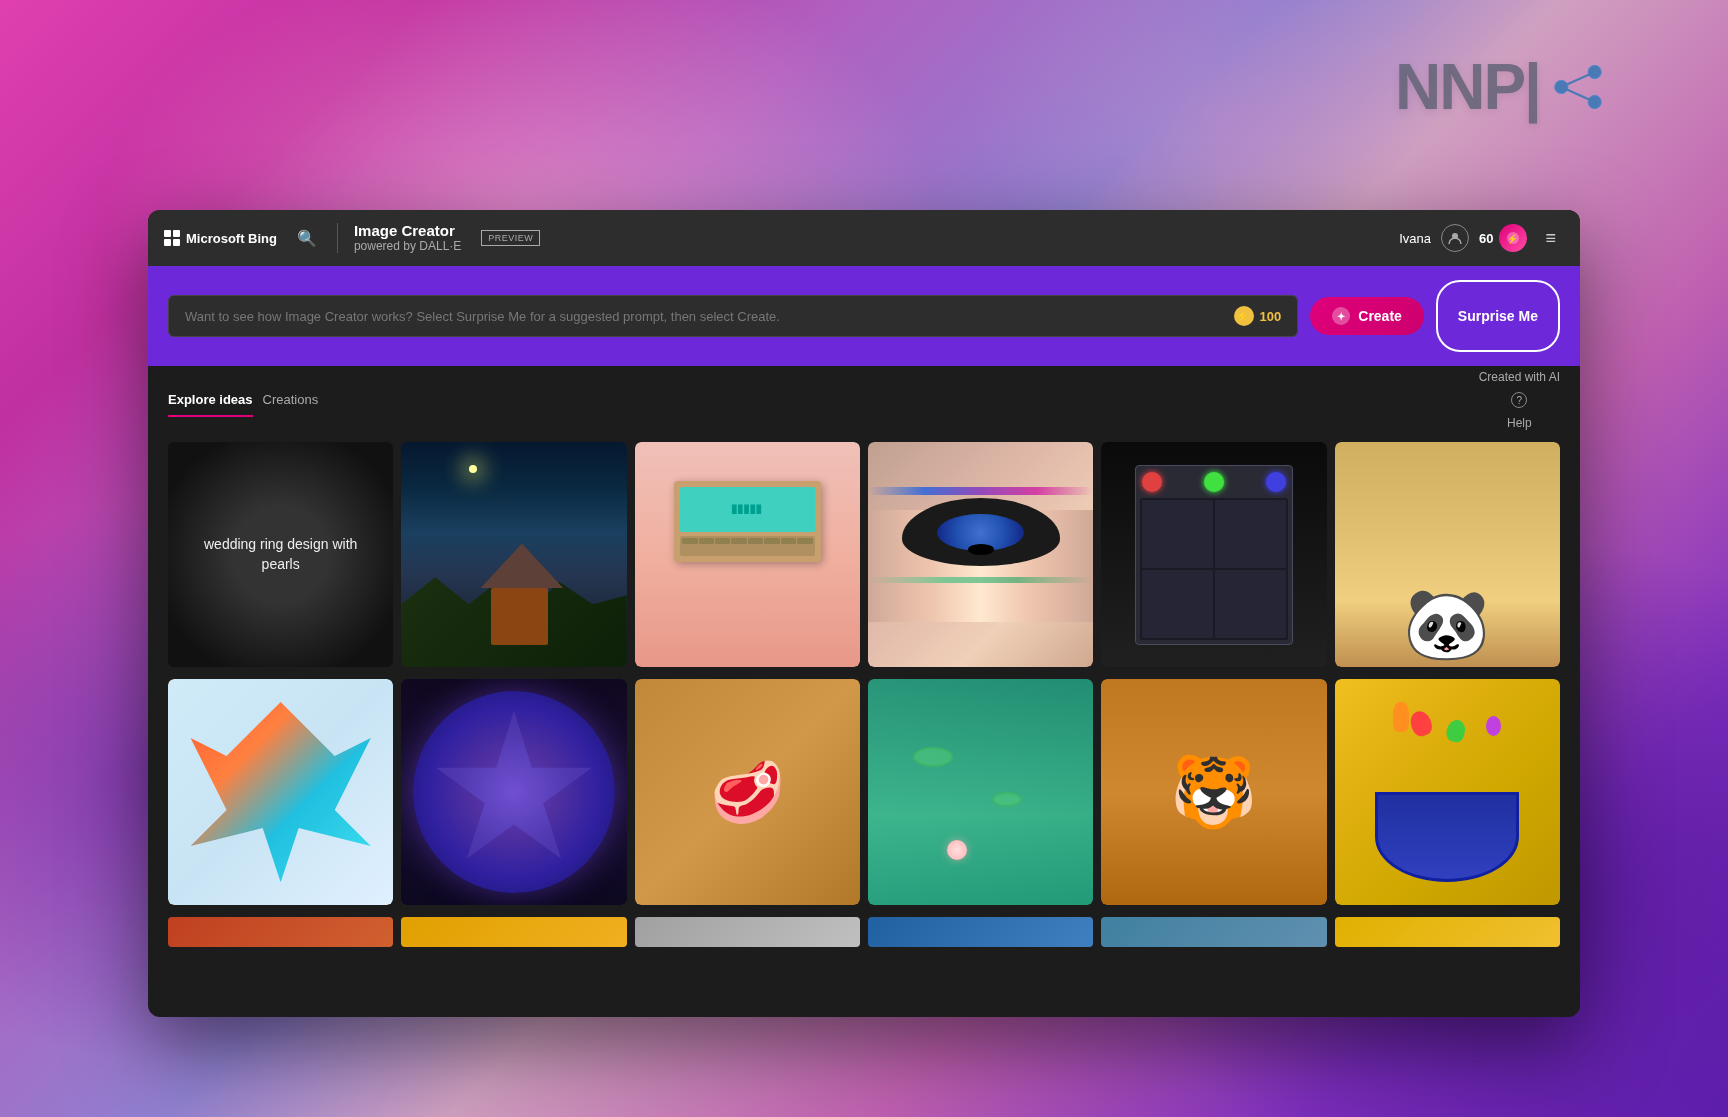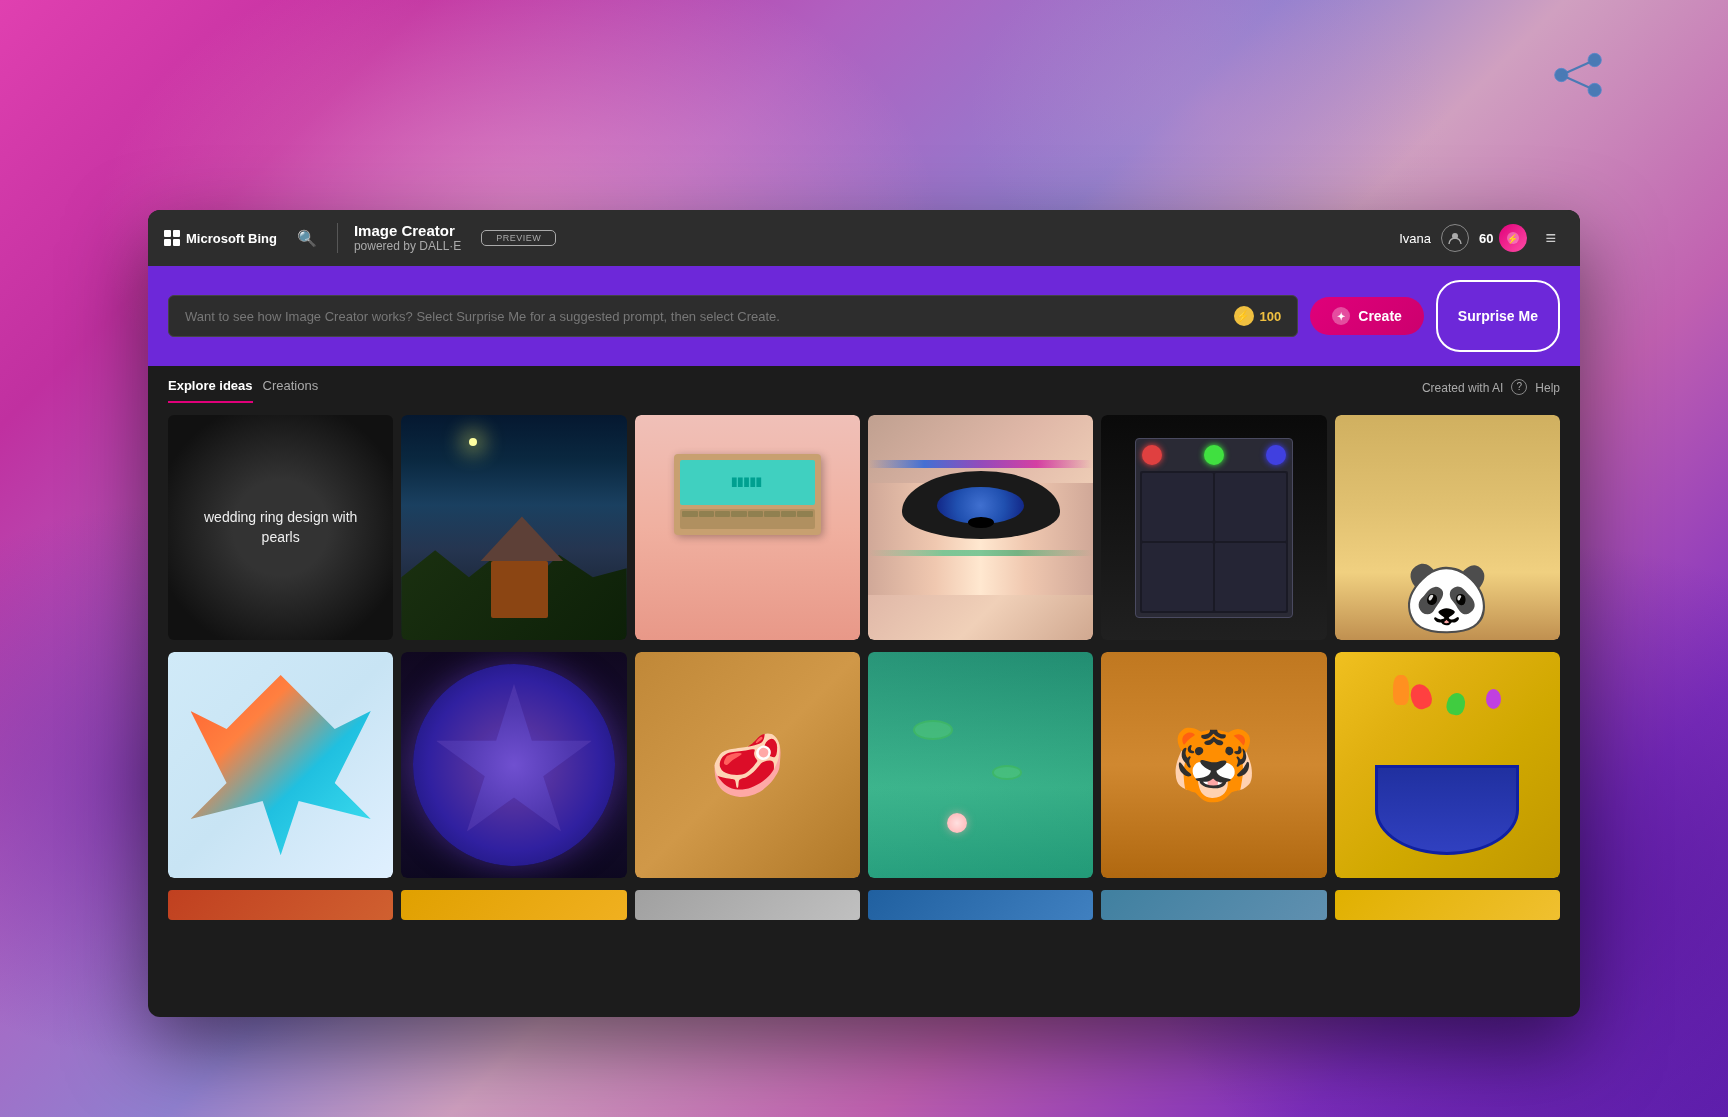--- a/index.html
+++ b/index.html
@@ -123,22 +123,22 @@
     .dalle-label {
       font-size: 12px;
       color: #aaa;
       font-weight: 400;
       text-align: center;
     }
     .preview-badge {
       border: 1px solid #aaa;
       color: #aaa;
       font-size: 9px;
-      padding: 2px 14px;
-      border-radius: 5px;
+      padding: 2px 6px;
+      border-radius: 0;
       margin-left: 8px;
       letter-spacing: 0.5px;
     }
     .header-spacer { flex: 1; }
     .user-area {
       display: flex;
       align-items: center;
       gap: 10px;
     }
     .user-name {
@@ -277,24 +277,25 @@
       cursor: pointer;
       border-bottom: 2px solid transparent;
     }
     .tab.active {
       color: #fff;
       border-bottom: 2px solid #e0007a;
       font-weight: 600;
     }
     .tab-right {
       display: flex;
-      align-items: flex-end;
+      align-items: center;
       gap: 8px;
       color: #aaa;
       font-size: 12px;
+      flex-direction: column;
     }
     .help-icon {
       width: 16px;
       height: 16px;
       border-radius: 50%;
       border: 1px solid #888;
       display: flex;
       align-items: center;
       justify-content: center;
       font-size: 10px;
@@ -372,20 +373,21 @@
     .partial-5 { background: linear-gradient(135deg, #4080a0, #6090b0); }
     .partial-6 { background: linear-gradient(135deg, #e0b000, #f0c030); }
 
   </style>
 </head>
 <body>
 
 <div class="bg"></div>
 
 <div class="logo-area">
+  <span class="logo-text">NNP|</span>
   <svg class="logo-share-icon" viewBox="0 0 70 60" xmlns="http://www.w3.org/2000/svg">
     <circle cx="55" cy="12" r="8" fill="#4a7ab5" stroke="#5588cc" stroke-width="1"></circle>
     <circle cx="15" cy="30" r="8" fill="#4a7ab5" stroke="#5588cc" stroke-width="1"></circle>
     <circle cx="55" cy="48" r="8" fill="#4a7ab5" stroke="#5588cc" stroke-width="1"></circle>
     <line x1="55" y1="12" x2="15" y2="30" stroke="#4a7ab5" stroke-width="2.5"></line>
     <line x1="15" y1="30" x2="55" y2="48" stroke="#4a7ab5" stroke-width="2.5"></line>
   </svg>
 </div>
 
 <div class="browser-window">

